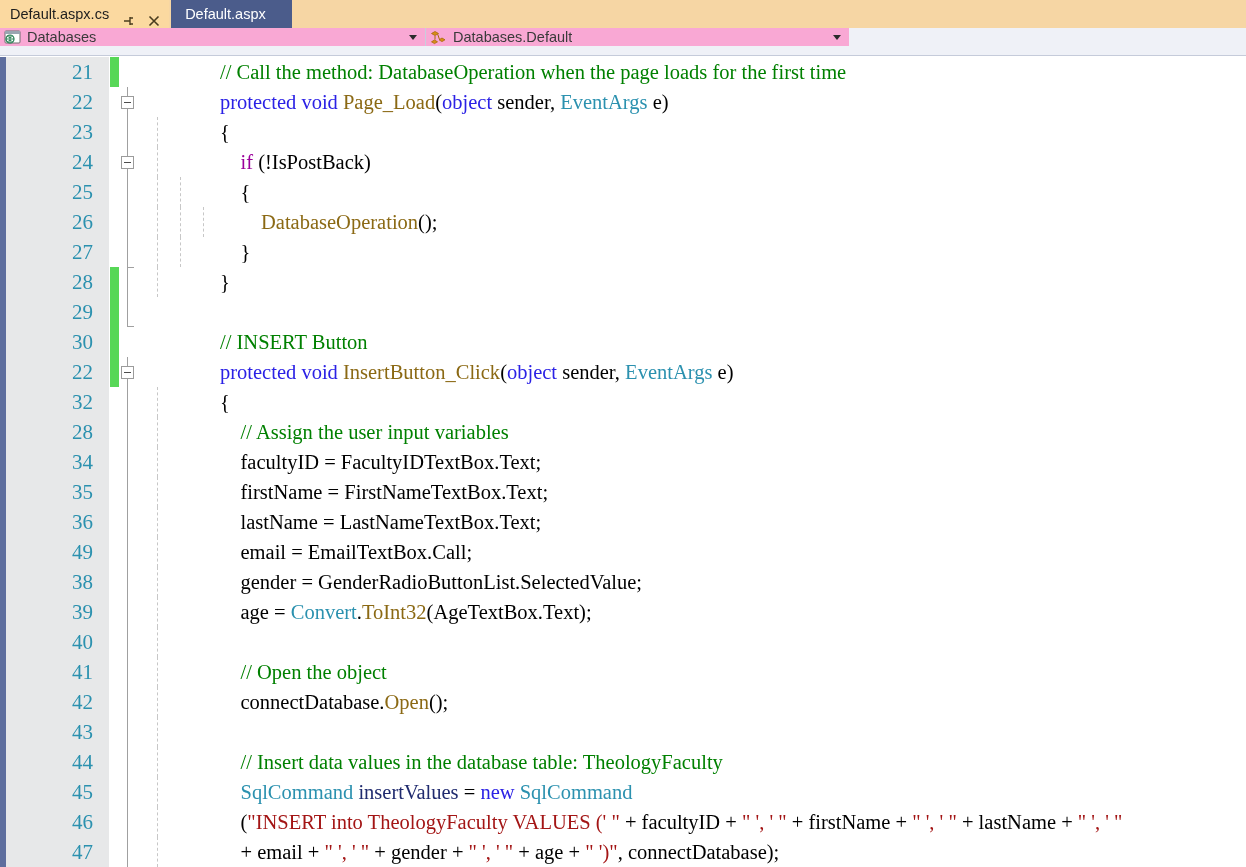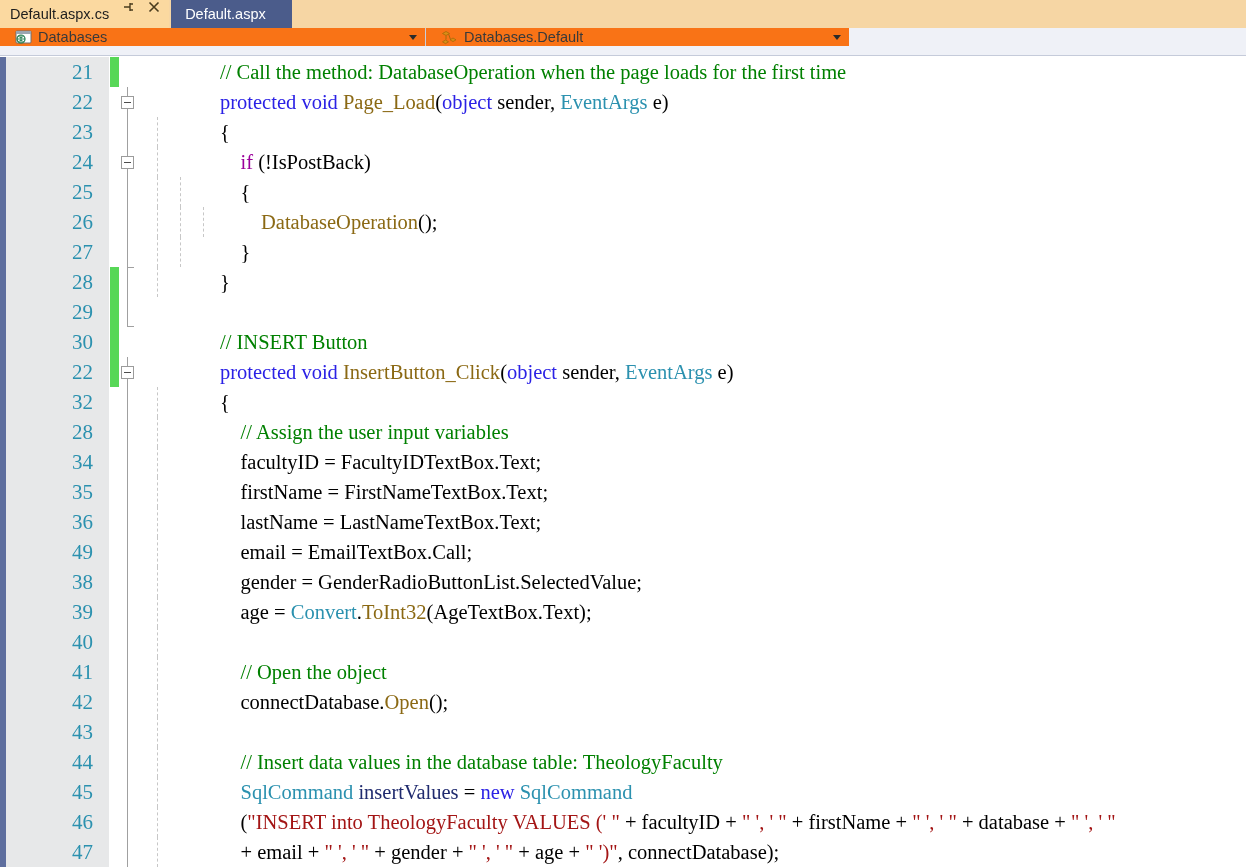--- a/index.html
+++ b/index.html
@@ -12,21 +12,21 @@
   }
 
   
   #tabstrip {
     position: absolute; left: 0; top: 0;
     width: 1246px; height: 28px;
     background: #F6D6A4;
     display: flex; align-items: stretch;
   }
   .tab {
-    display: flex; align-items: flex-start;
+    display: flex; align-items: flex-end;
     padding: 0 8px 0 10px;
     font-size: 14.5px;
     white-space: nowrap;
     height: 28px;
   }
   .tab.active {
     background: #FBD9A0;
     color: #1E1E1E;
   }
   .tab.inactive {
@@ -55,22 +55,22 @@
     position: absolute; left: 0; top: 28px;
     width: 1246px; height: 28px;
     background: #EFF1F7;
     display: flex; align-items: stretch;
     border-bottom: 1px solid #C5CBDA;
   }
   .navcombo {
     display: flex; align-items: center;
     height: 18px;
     position: relative;
-    background: #f97316;
-    padding-left: 15px;
+    background: #f9a8d4;
+    padding-left: 4px;
   }
   .navcombo + .navcombo { border-left: 1px solid #C8CEDC; }
   #navcombo-1 { width: 425px; }
   #navcombo-2 { width: 424px; }
   #navcombo-3 { flex: 1 1 auto; }
   .nav-icon {
     width: 17px; height: 17px;
     margin-right: 6px;
     flex: 0 0 auto;
     display: block;
@@ -445,21 +445,21 @@
         <div class="changebar"></div>
         <div class="foldline"></div>
         <div class="guide g1"></div>
         <div class="code"><span class="pl">                    </span><span class="ty">SqlCommand</span><span class="pl"> </span><span class="nv">insertValues</span><span class="pl"> = </span><span class="kw">new</span><span class="pl"> </span><span class="ty">SqlCommand</span></div>
       </div>
       <div class="row">
         <div class="linenum">46</div>
         <div class="changebar"></div>
         <div class="foldline"></div>
         <div class="guide g1"></div>
-        <div class="code"><span class="pl">                    (</span><span class="st">"INSERT into TheologyFaculty VALUES (' "</span><span class="pl"> + facultyID + </span><span class="st">" ', ' "</span><span class="pl"> + firstName + </span><span class="st">" ', ' "</span><span class="pl"> + database + </span><span class="st">" ', ' "</span></div>
+        <div class="code"><span class="pl">                    (</span><span class="st">"INSERT into TheologyFaculty VALUES (' "</span><span class="pl"> + facultyID + </span><span class="st">" ', ' "</span><span class="pl"> + firstName + </span><span class="st">" ', ' "</span><span class="pl"> + lastName + </span><span class="st">" ', ' "</span></div>
       </div>
       <div class="row">
         <div class="linenum">47</div>
         <div class="changebar"></div>
         <div class="foldline"></div>
         <div class="guide g1"></div>
         <div class="code"><span class="pl">                    + email + </span><span class="st">" ', ' "</span><span class="pl"> + gender + </span><span class="st">" ', ' "</span><span class="pl"> + age + </span><span class="st">" ')"</span><span class="pl">, connectDatabase);</span></div>
       </div>
     </div>
 </div>

